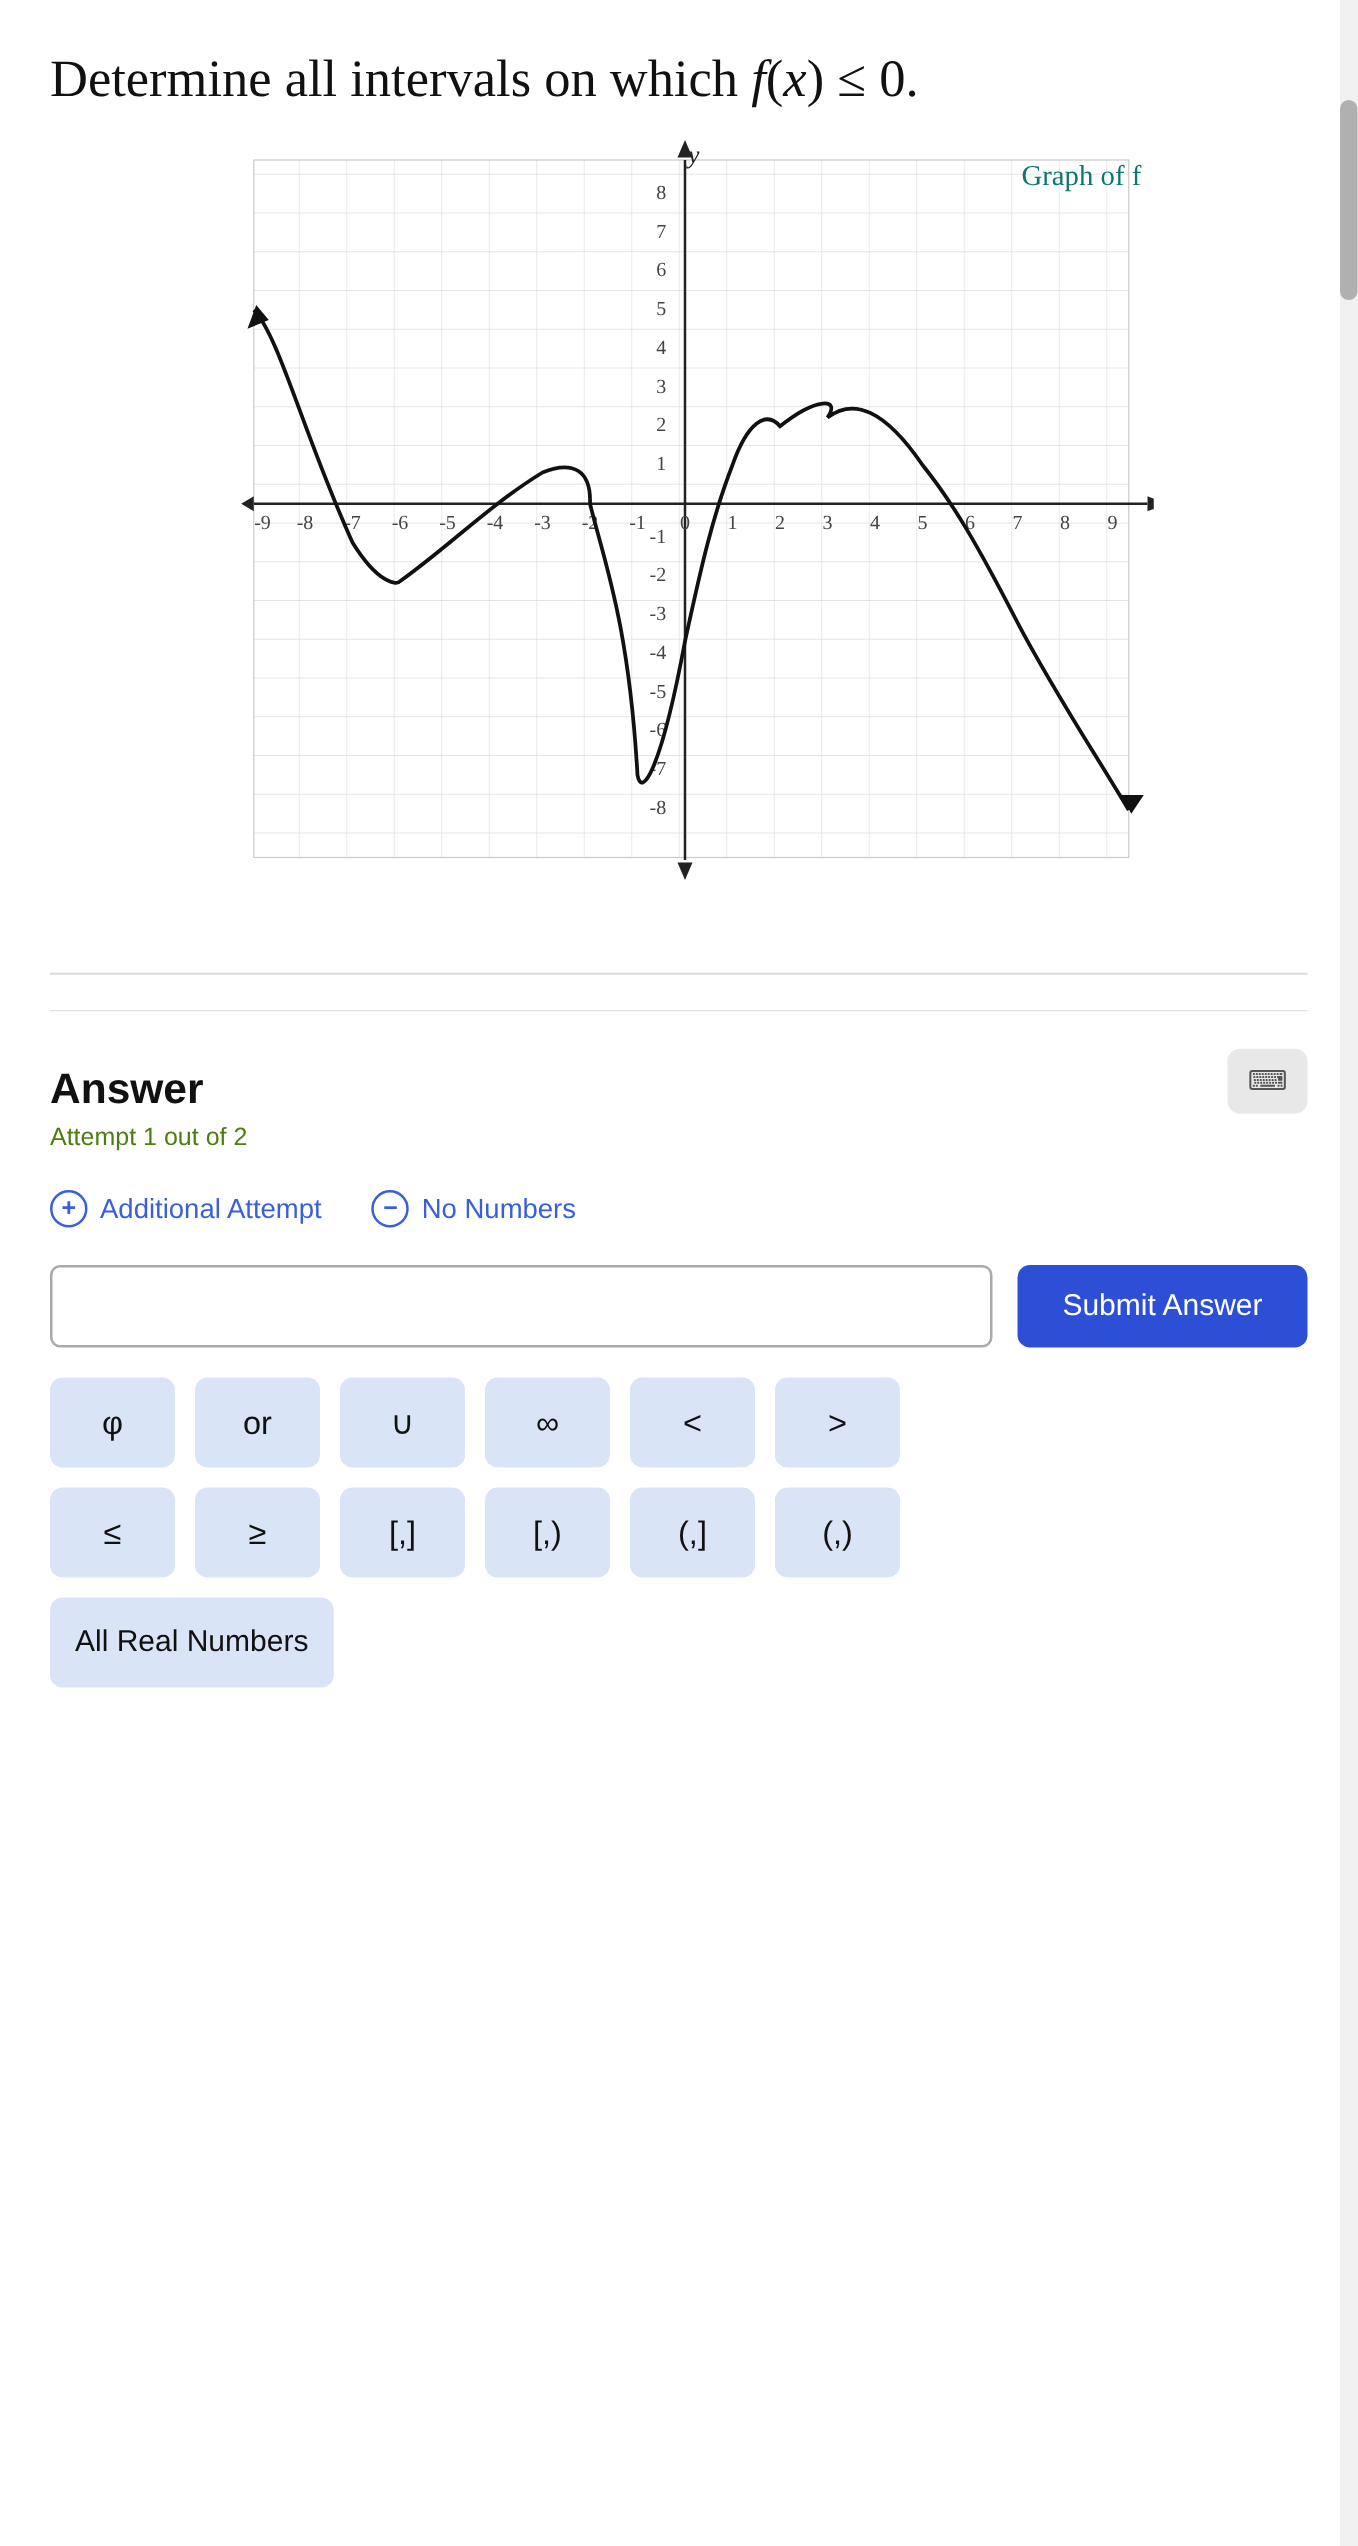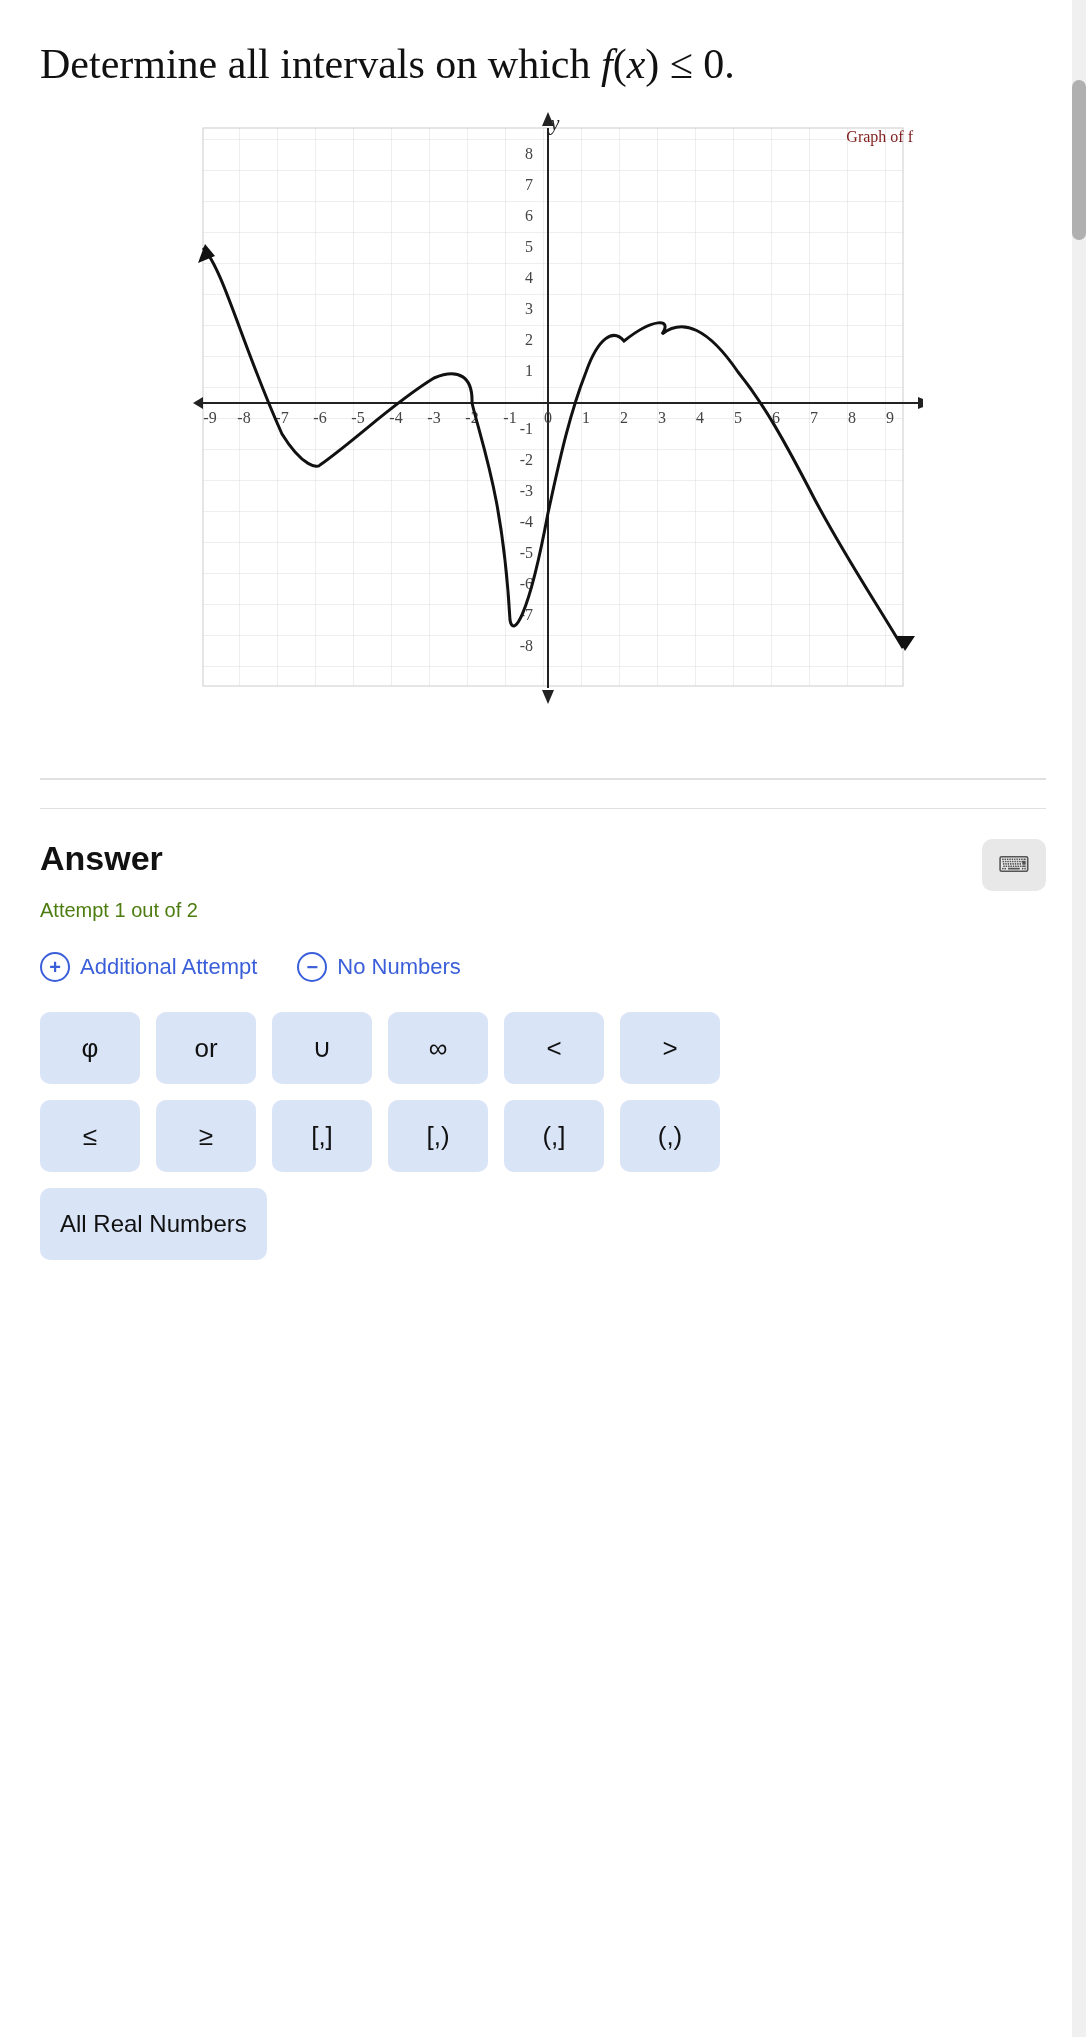--- a/index.html
+++ b/index.html
@@ -28,38 +28,38 @@
     }
     .graph-area {
       position: relative;
       width: 760px;
       height: 620px;
     }
     .graph-label-f {
       position: absolute;
       top: 20px;
       right: 10px;
-      font-size: 16px;
-      color: #7f1d1d;
+      font-size: 23px;
+      color: #0f766e;
       font-family: Georgia, serif;
     }
     svg.graph-svg {
       width: 760px;
       height: 620px;
     }
 
     
     .answer-section {
       margin-top: 10px;
       border-top: 1px solid #e0e0e0;
       padding-top: 30px;
     }
     .answer-header {
       display: flex;
-      align-items: flex-start;
+      align-items: flex-end;
       justify-content: space-between;
       margin-bottom: 8px;
     }
     .answer-title {
       font-size: 34px;
       font-weight: bold;
       font-family: Arial, sans-serif;
     }
     .keyboard-icon-btn {
       background: #e8e8e8;
@@ -293,20 +293,24 @@
     <div class="solution-option">
       <div class="circle-icon">+</div>
       <span>Additional Attempt</span>
     </div>
     <div class="solution-option">
       <div class="circle-icon">−</div>
       <span>No Numbers</span>
     </div>
   </div>
 
+  <div class="input-row">
+    <input class="answer-input" type="text" placeholder="" style="">
+    <button class="submit-btn">Submit Answer</button>
+  </div>
 
   <div class="keypad">
     <div class="keypad-row">
       <button class="key-btn">φ</button>
       <button class="key-btn">or</button>
       <button class="key-btn">∪</button>
       <button class="key-btn">∞</button>
       <button class="key-btn">&lt;</button>
       <button class="key-btn">&gt;</button>
     </div>

